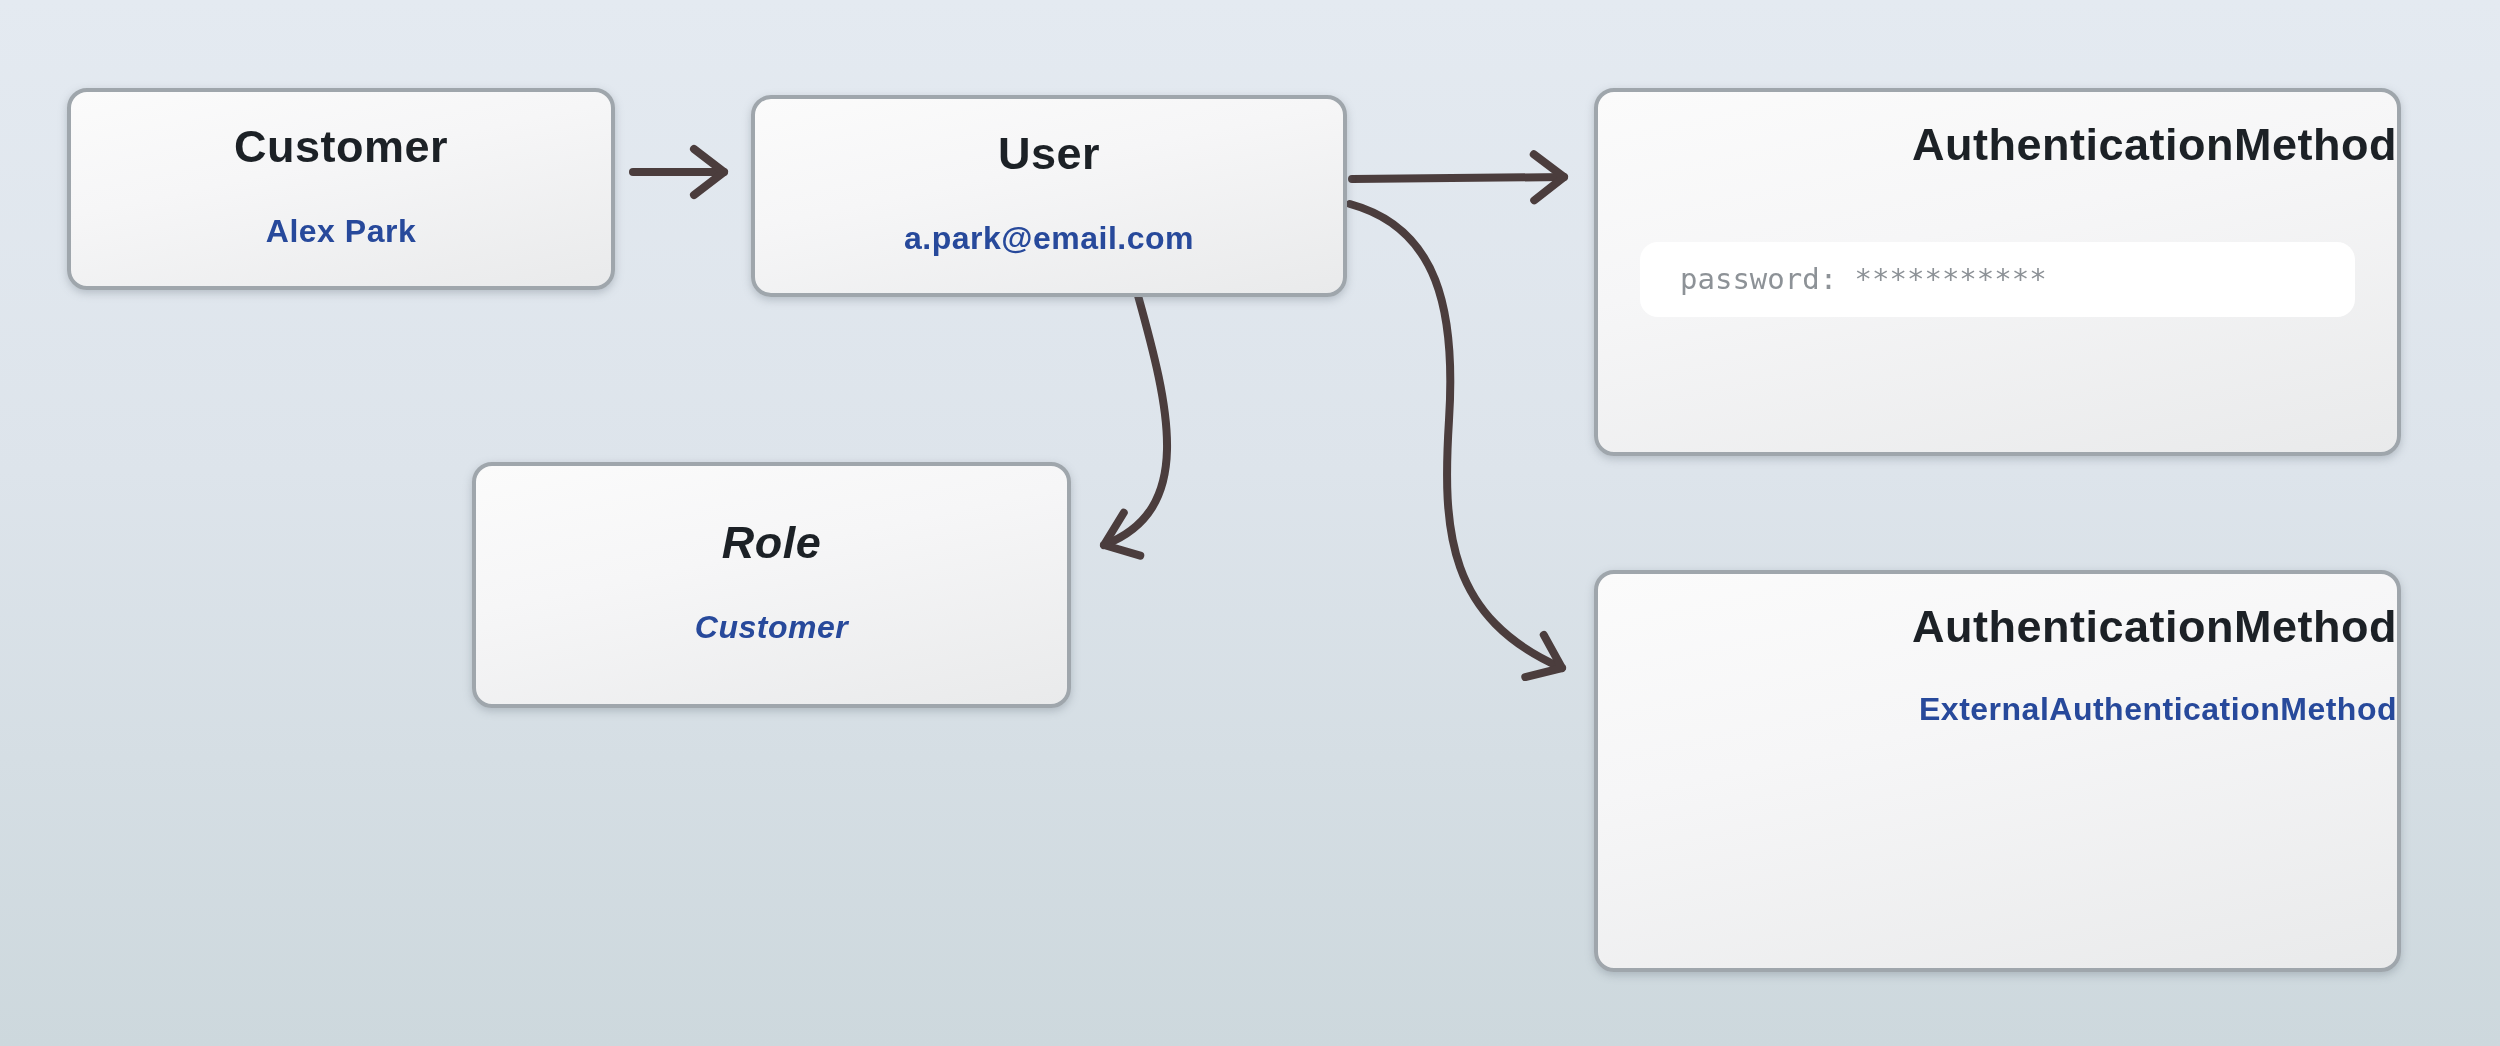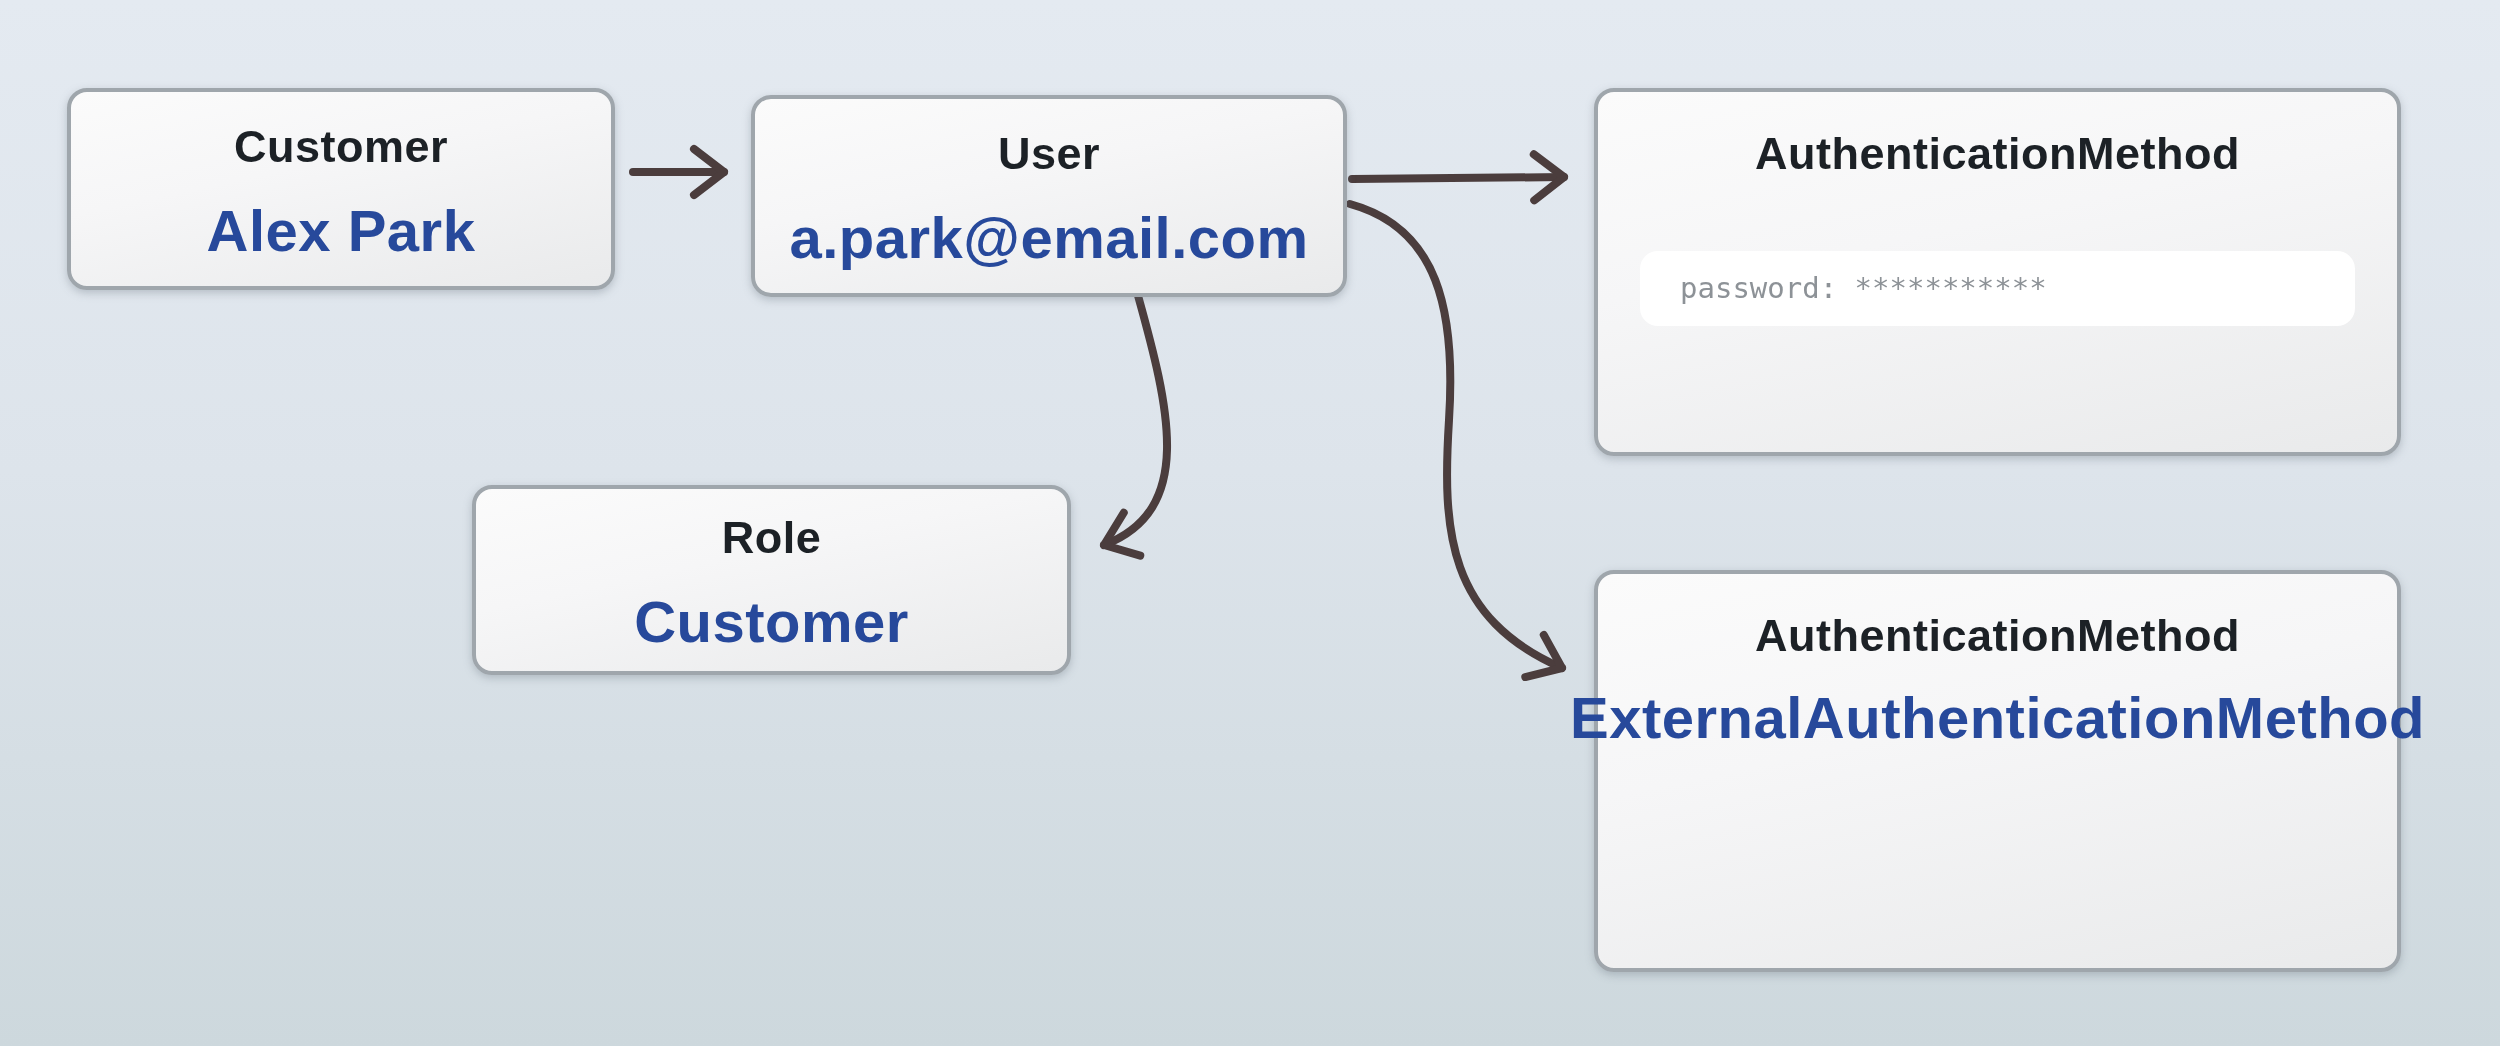--- a/index.html
+++ b/index.html
@@ -29,30 +29,30 @@
     border-radius:20px;
     background:linear-gradient(168deg,#fbfbfb 0%,#f6f6f7 40%,#e9eaeb 100%);
     box-shadow:0 3px 8px rgba(100,112,124,0.35);
     display:flex;flex-direction:column;align-items:center;
   }
   .node .title{
     font-size:45px;font-weight:700;color:var(--title-color);
     line-height:54px;text-align:center;letter-spacing:0.5px;
   }
   .node .value{
-    font-size:58px;font-weight:700;color:var(--accent-blue);
+    font-size:32px;font-weight:700;color:var(--accent-blue);
     line-height:54px;text-align:center;letter-spacing:0.5px;
   }
   .entity{justify-content:center;gap:30px;}
   #node-customer{left:67px;top:88px;width:548px;height:202px;}
   #node-user{left:751px;top:95px;width:596px;height:202px;}
-  #node-role{left:472px;top:485px;width:599px;height:190px;}
+  #node-role{left:472px;top:462px;width:599px;height:246px;font-style:italic;}
   #node-native{left:1594px;top:88px;width:807px;height:368px;}
   #node-external{left:1594px;top:570px;width:807px;height:402px;}
-  .auth{padding-top:35px;}
+  .auth{padding-top:26px;align-items:flex-end;}
   .auth .title{margin-bottom:28px;}
   .attrs{
     align-self:stretch;
     margin:42px 42px 0;
     background:#ffffff;
     border-radius:18px;
     padding:14px 40px;
   }
   .attr{
     font-family:"DejaVu Sans Mono","Liberation Mono",monospace;

